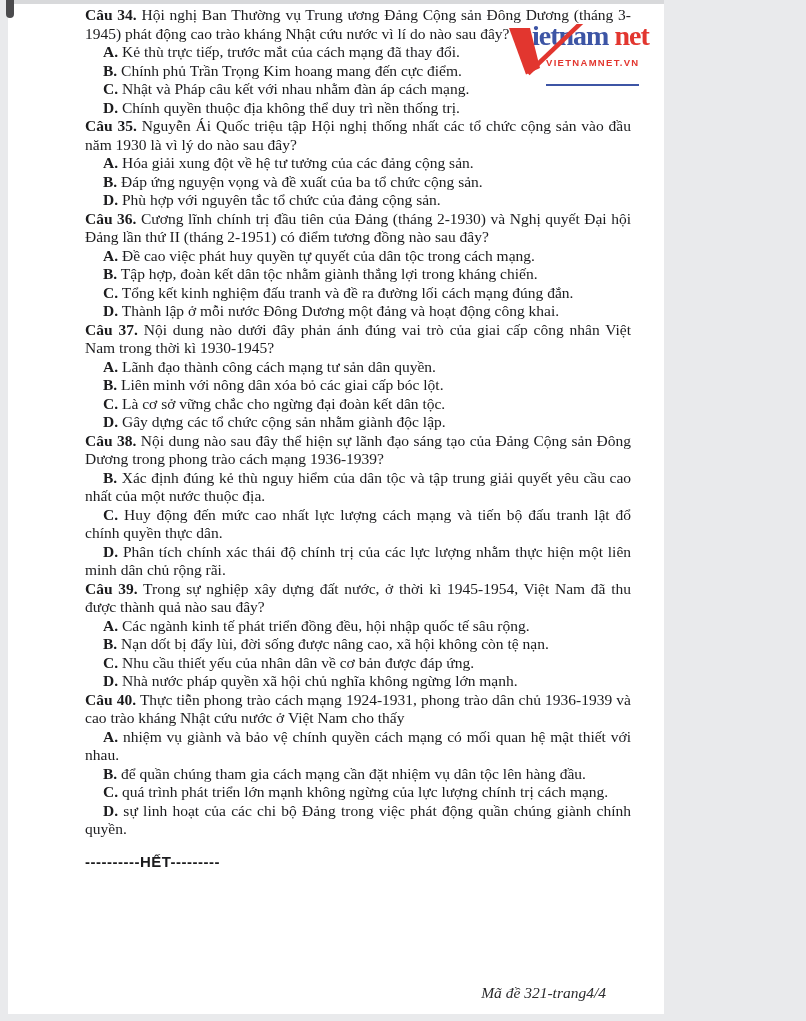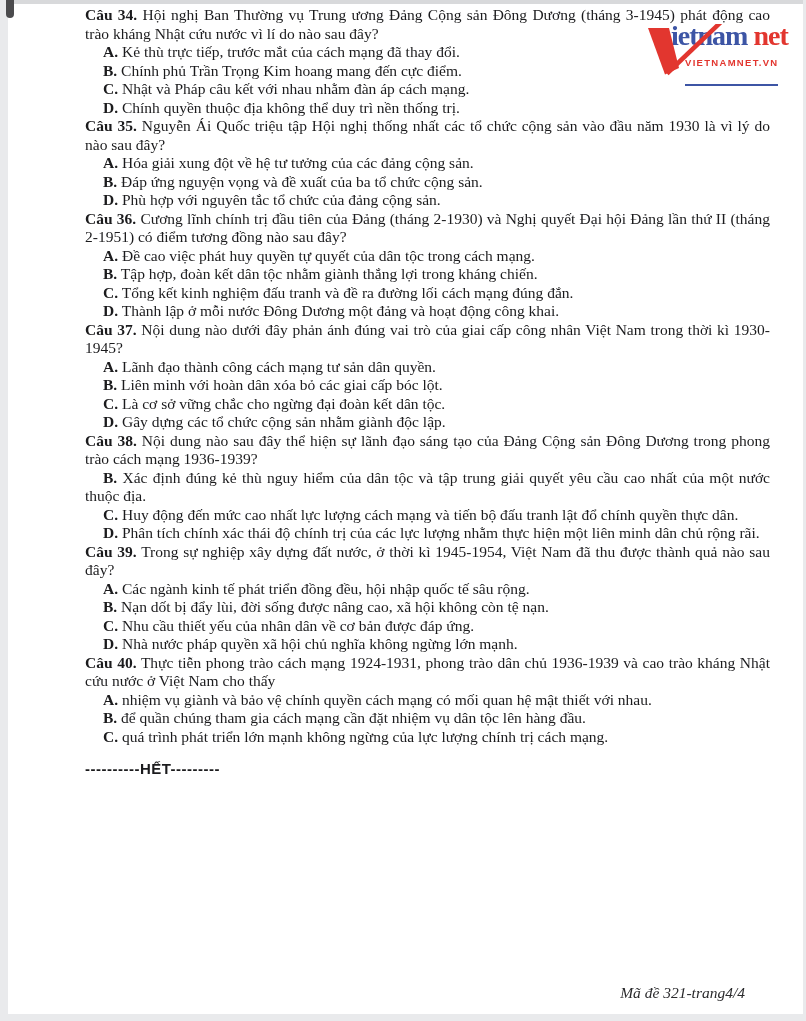--- a/index.html
+++ b/index.html
@@ -5,21 +5,21 @@
   html, body { margin: 0; padding: 0; }
   body {
     width: 806px; height: 1021px;
     background: #e9eaec;
     font-family: "Liberation Serif", serif;
     position: relative;
     overflow: hidden;
   }
   .page {
     position: absolute; left: 8px; top: 0;
-    width: 795px; height: 1014px;
+    width: 656px; height: 1014px;
     background: #ffffff;
   }
   .scan-top-strip {
     position: absolute; left: 0; top: 0; right: 0; height: 4px;
     background: #d8d9db;
   }
   .scan-corner-mark {
     position: absolute; left: -2px; top: 0; width: 8px; height: 18px;
     background: #4b4b4d; border-radius: 0 0 4px 4px;
   }
@@ -108,21 +108,21 @@
       <p class="q-head"><b>Câu 36.</b> <span>Cương lĩnh chính trị đầu tiên của Đảng (tháng 2-1930) và Nghị quyết Đại hội Đảng lần thứ II (tháng 2-1951) có điểm tương đồng nào sau đây?</span></p>
       <p class="option"><b>A.</b> <span>Đề cao việc phát huy quyền tự quyết của dân tộc trong cách mạng.</span></p>
       <p class="option"><b>B.</b> <span>Tập hợp, đoàn kết dân tộc nhằm giành thắng lợi trong kháng chiến.</span></p>
       <p class="option"><b>C.</b> <span>Tổng kết kinh nghiệm đấu tranh và đề ra đường lối cách mạng đúng đắn.</span></p>
       <p class="option"><b>D.</b> <span>Thành lập ở mỗi nước Đông Dương một đảng và hoạt động công khai.</span></p>
     </div>
 
     <div>
       <p class="q-head"><b>Câu 37.</b> <span>Nội dung nào dưới đây phản ánh đúng vai trò của giai cấp công nhân Việt Nam trong thời kì 1930-1945?</span></p>
       <p class="option"><b>A.</b> <span>Lãnh đạo thành công cách mạng tư sản dân quyền.</span></p>
-      <p class="option"><b>B.</b> <span>Liên minh với hoàn dân xóa bỏ các giai cấp bóc lột.</span></p>
+      <p class="option"><b>B.</b> <span>Liên minh với nông dân xóa bỏ các giai cấp bóc lột.</span></p>
       <p class="option"><b>C.</b> <span>Là cơ sở vững chắc cho ngừng đại đoàn kết dân tộc.</span></p>
       <p class="option"><b>D.</b> <span>Gây dựng các tổ chức cộng sản nhằm giành độc lập.</span></p>
     </div>
 
     <div>
       <p class="q-head"><b>Câu 38.</b> <span>Nội dung nào sau đây thể hiện sự lãnh đạo sáng tạo của Đảng Cộng sản Đông Dương trong phong trào cách mạng 1936-1939?</span></p>
       <p class="option"><b>B.</b> <span>Xác định đúng kẻ thù nguy hiểm của dân tộc và tập trung giải quyết yêu cầu cao nhất của một nước thuộc địa.</span></p>
       <p class="option"><b>C.</b> <span>Huy động đến mức cao nhất lực lượng cách mạng và tiến bộ đấu tranh lật đổ chính quyền thực dân.</span></p>
       <p class="option"><b>D.</b> <span>Phân tích chính xác thái độ chính trị của các lực lượng nhằm thực hiện một liên minh dân chủ rộng rãi.</span></p>
     </div>
@@ -133,20 +133,21 @@
       <p class="option"><b>B.</b> <span>Nạn dốt bị đẩy lùi, đời sống được nâng cao, xã hội không còn tệ nạn.</span></p>
       <p class="option"><b>C.</b> <span>Nhu cầu thiết yếu của nhân dân về cơ bản được đáp ứng.</span></p>
       <p class="option"><b>D.</b> <span>Nhà nước pháp quyền xã hội chủ nghĩa không ngừng lớn mạnh.</span></p>
     </div>
 
     <div>
       <p class="q-head"><b>Câu 40.</b> <span>Thực tiễn phong trào cách mạng 1924-1931, phong trào dân chủ 1936-1939 và cao trào kháng Nhật cứu nước ở Việt Nam cho thấy</span></p>
       <p class="option"><b>A.</b> <span>nhiệm vụ giành và bảo vệ chính quyền cách mạng có mối quan hệ mật thiết với nhau.</span></p>
       <p class="option"><b>B.</b> <span>để quần chúng tham gia cách mạng cần đặt nhiệm vụ dân tộc lên hàng đầu.</span></p>
       <p class="option"><b>C.</b> <span>quá trình phát triển lớn mạnh không ngừng của lực lượng chính trị cách mạng.</span></p>
+      <p class="option"><b>D.</b> <span>sự linh hoạt của các chi bộ Đảng trong việc phát động quần chúng giành chính quyền.</span></p>
     </div>
 
     <p class="end-marker">----------HẾT---------</p>
   </div>
 
   <div class="logo">
     <span class="logo-v">
       <svg width="90" height="52" viewBox="0 0 180 100">
         <polygon points="2,6 44,6 64,86 36,99" fill="#e2362f"></polygon>
         <line x1="40" y1="97" x2="148" y2="-6" stroke="#e2362f" stroke-width="9"></line>

